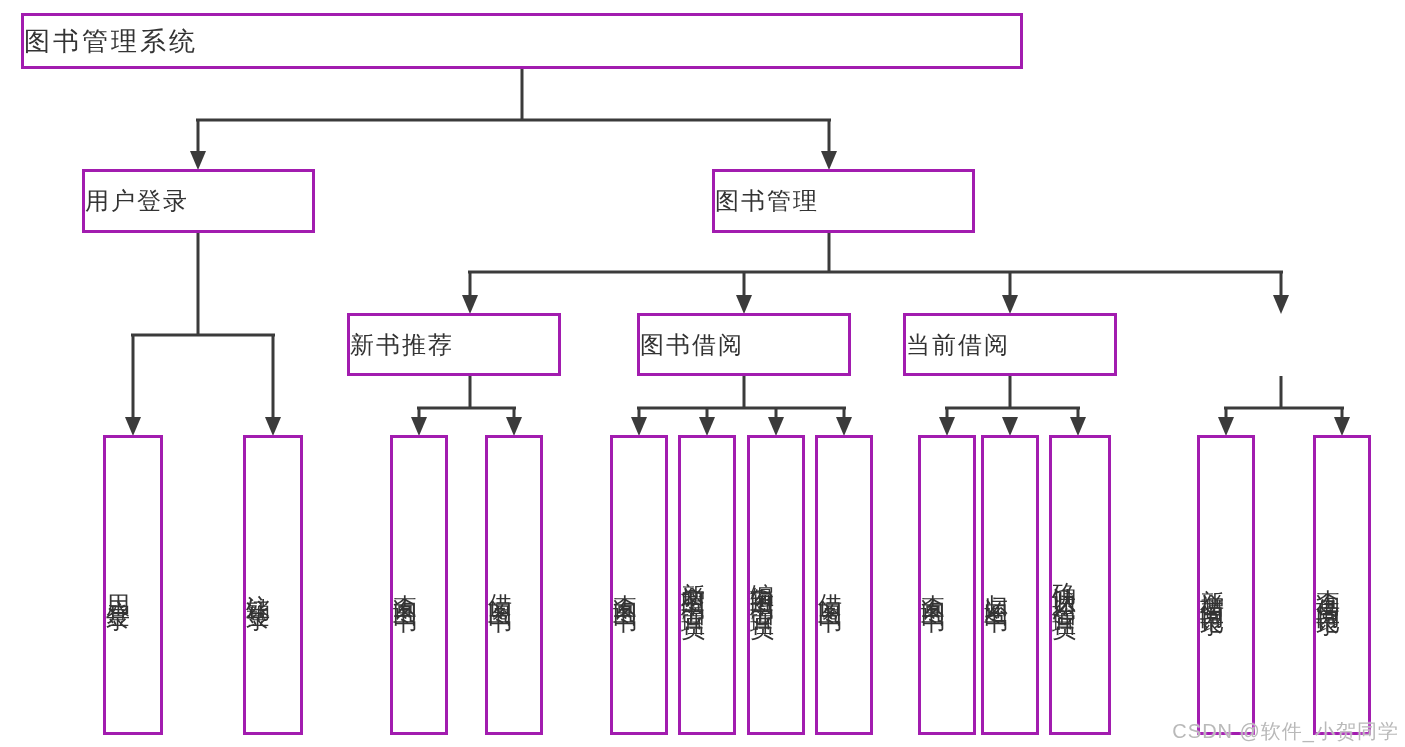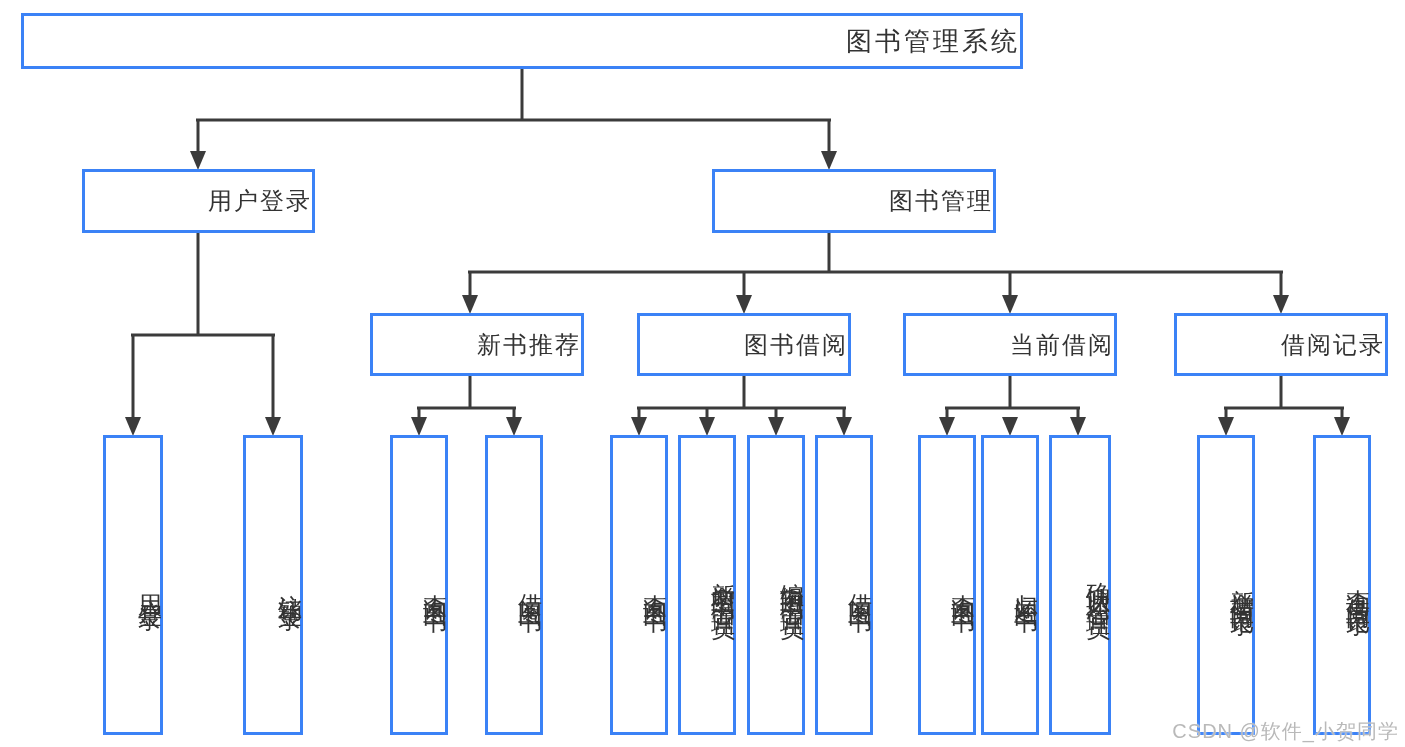--- a/index.html
+++ b/index.html
@@ -4,24 +4,23 @@
 <style>
   html,body{margin:0;padding:0;background:#ffffff;}
   .canvas{
     position:relative;width:1405px;height:747px;background:#ffffff;
     font-family:"Liberation Sans",sans-serif;overflow:hidden;
   }
   .connectors{position:absolute;left:0;top:0;}
   .connectors line{stroke:#3b3b3b;stroke-width:3;}
   .connectors polygon{fill:#3b3b3b;}
   .box{
-    position:absolute;box-sizing:border-box;border:3px solid #3b82f6;
-    background:#ffffff;display:flex;align-items:center;justify-content:flex-end;
+    position:absolute;box-sizing:border-box;border:3px solid #a21caf;
+    background:#ffffff;display:flex;align-items:center;justify-content:flex-start;
     color:#333333;
-    font-family:Liberation Mono, monospace;
   }
   .box.h span{font-size:24px;letter-spacing:2px;white-space:nowrap;}
   .box.title span{font-size:26px;letter-spacing:3px;}
   .box.v span{
     writing-mode:vertical-lr;text-orientation:mixed;
     font-size:24px;letter-spacing:5px;line-height:1;
   }
   .watermark{
     position:absolute;right:6px;bottom:2px;font-size:20px;color:#b9b9b9;
     letter-spacing:1px;z-index:5;white-space:nowrap;
@@ -95,35 +94,32 @@
     <polygon points="1334,417 1350,417 1342,436"></polygon>
   </svg>
 
   <div class="box h title" style="left:21px;top:13px;width:1002px;height:56px">
     <span>图书管理系统</span>
   </div>
 
   <div class="box h" style="left:82px;top:169px;width:233px;height:64px">
     <span>用户登录</span>
   </div>
-  <div class="box h" style="left:712px;top:169px;width:284px;height:64px">
+  <div class="box h" style="left:712px;top:169px;width:263px;height:64px">
     <span>图书管理</span>
   </div>
 
-  <div class="box h" style="left:370px;top:313px;width:214px;height:63px">
+  <div class="box h" style="left:347px;top:313px;width:214px;height:63px">
     <span>新书推荐</span>
   </div>
   <div class="box h" style="left:903px;top:313px;width:214px;height:63px">
     <span>当前借阅</span>
   </div>
   <div class="box h" style="left:637px;top:313px;width:214px;height:63px">
     <span>图书借阅</span>
-  </div>
-  <div class="box h" style="left:1174px;top:313px;width:214px;height:63px">
-    <span>借阅记录</span>
   </div>
 
   <div class="box v" style="left:103px;top:435px;width:60px;height:300px">
     <span>用户登录</span>
   </div>
   <div class="box v" style="left:243px;top:435px;width:60px;height:300px">
     <span>注销登录</span>
   </div>
 
   <div class="box v" style="left:390px;top:435px;width:58px;height:300px">

